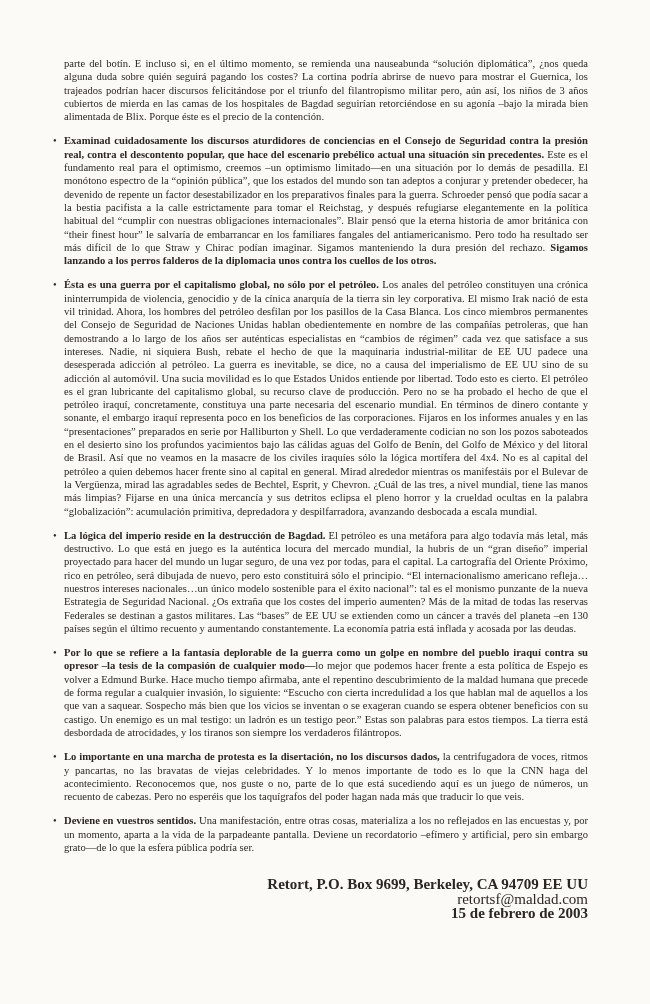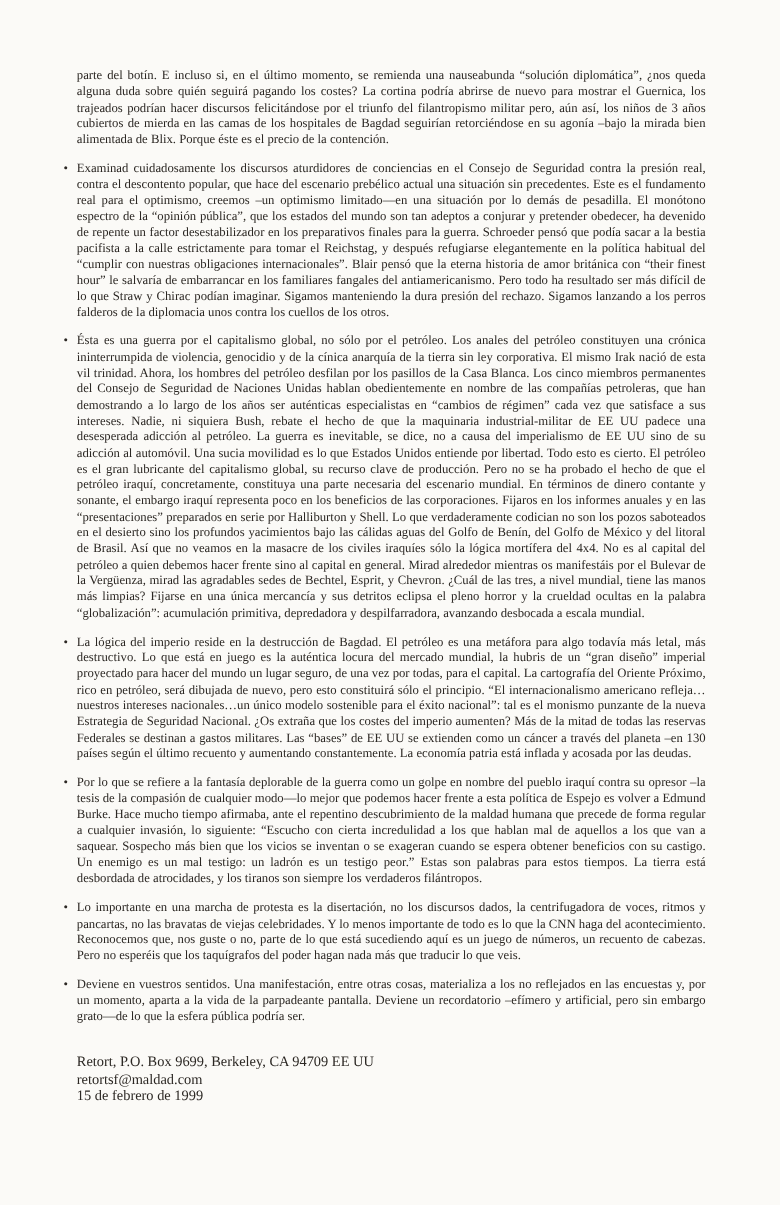--- a/index.html
+++ b/index.html
@@ -27,25 +27,25 @@
   }
   .para.hanging {
     
   }
   .bullet {
     position: absolute;
     left: -11px;
     top: 0;
     font-size: 10.6px;
   }
-  .b { font-weight: normal; }
+  .b { font-weight: bold; }
   .footer {
     margin-top: 23px;
-    text-align: left;
-    font-size: 12px;
+    text-align: right;
+    font-size: 15px;
     line-height: 14.2px;
   }
 </style>
 </head>
 <body>
 
 <div class="page">
 
   <p class="para"><span>parte del botín. E incluso si, en el último momento, se remienda una nauseabunda “solución diplomática”, ¿nos queda alguna duda sobre quién seguirá pagando los costes? La cortina podría abrirse de nuevo para mostrar el Guernica, los trajeados podrían hacer discursos felicitándose por el triunfo del filantropismo militar pero, aún así, los niños de 3 años cubiertos de mierda en las camas de los hospitales de Bagdad seguirían retorciéndose en su agonía –bajo la mirada bien alimentada de Blix. Porque éste es el precio de la contención.</span></p>
 
@@ -57,16 +57,16 @@
 
   <p class="para hanging"><span class="bullet">•</span><span class="b">Por lo que se refiere a la fantasía deplorable de la guerra como un golpe en nombre del pueblo iraquí contra su opresor –la tesis de la compasión de cualquier modo—</span><span>lo mejor que podemos hacer frente a esta política de Espejo es volver a Edmund Burke. Hace mucho tiempo afirmaba, ante el repentino descubrimiento de la maldad humana que precede de forma regular a cualquier invasión, lo siguiente: “Escucho con cierta incredulidad a los que hablan mal de aquellos a los que van a saquear. Sospecho más bien que los vicios se inventan o se exageran cuando se espera obtener beneficios con su castigo. Un enemigo es un mal testigo: un ladrón es un testigo peor.” Estas son palabras para estos tiempos. La tierra está desbordada de atrocidades, y los tiranos son siempre los verdaderos filántropos.</span></p>
 
   <p class="para hanging"><span class="bullet">•</span><span class="b">Lo importante en una marcha de protesta es la disertación, no los discursos dados,</span><span> la centrifugadora de voces, ritmos y pancartas, no las bravatas de viejas celebridades. Y lo menos importante de todo es lo que la CNN haga del acontecimiento. Reconocemos que, nos guste o no, parte de lo que está sucediendo aquí es un juego de números, un recuento de cabezas. Pero no esperéis que los taquígrafos del poder hagan nada más que traducir lo que veis.</span></p>
 
   <p class="para hanging"><span class="bullet">•</span><span class="b">Deviene en vuestros sentidos.</span><span> Una manifestación, entre otras cosas, materializa a los no reflejados en las encuestas y, por un momento, aparta a la vida de la parpadeante pantalla. Deviene un recordatorio –efímero y artificial, pero sin embargo grato—de lo que la esfera pública podría ser.</span></p>
 
   <div class="footer">
     <div class="b">Retort, P.O. Box 9699, Berkeley, CA 94709 EE UU</div>
     <div>retortsf@maldad.com</div>
-    <div class="b">15 de febrero de 1999</div>
+    <div class="b">15 de febrero de 2003</div>
   </div>
 
 </div>
 
 </body></html>

